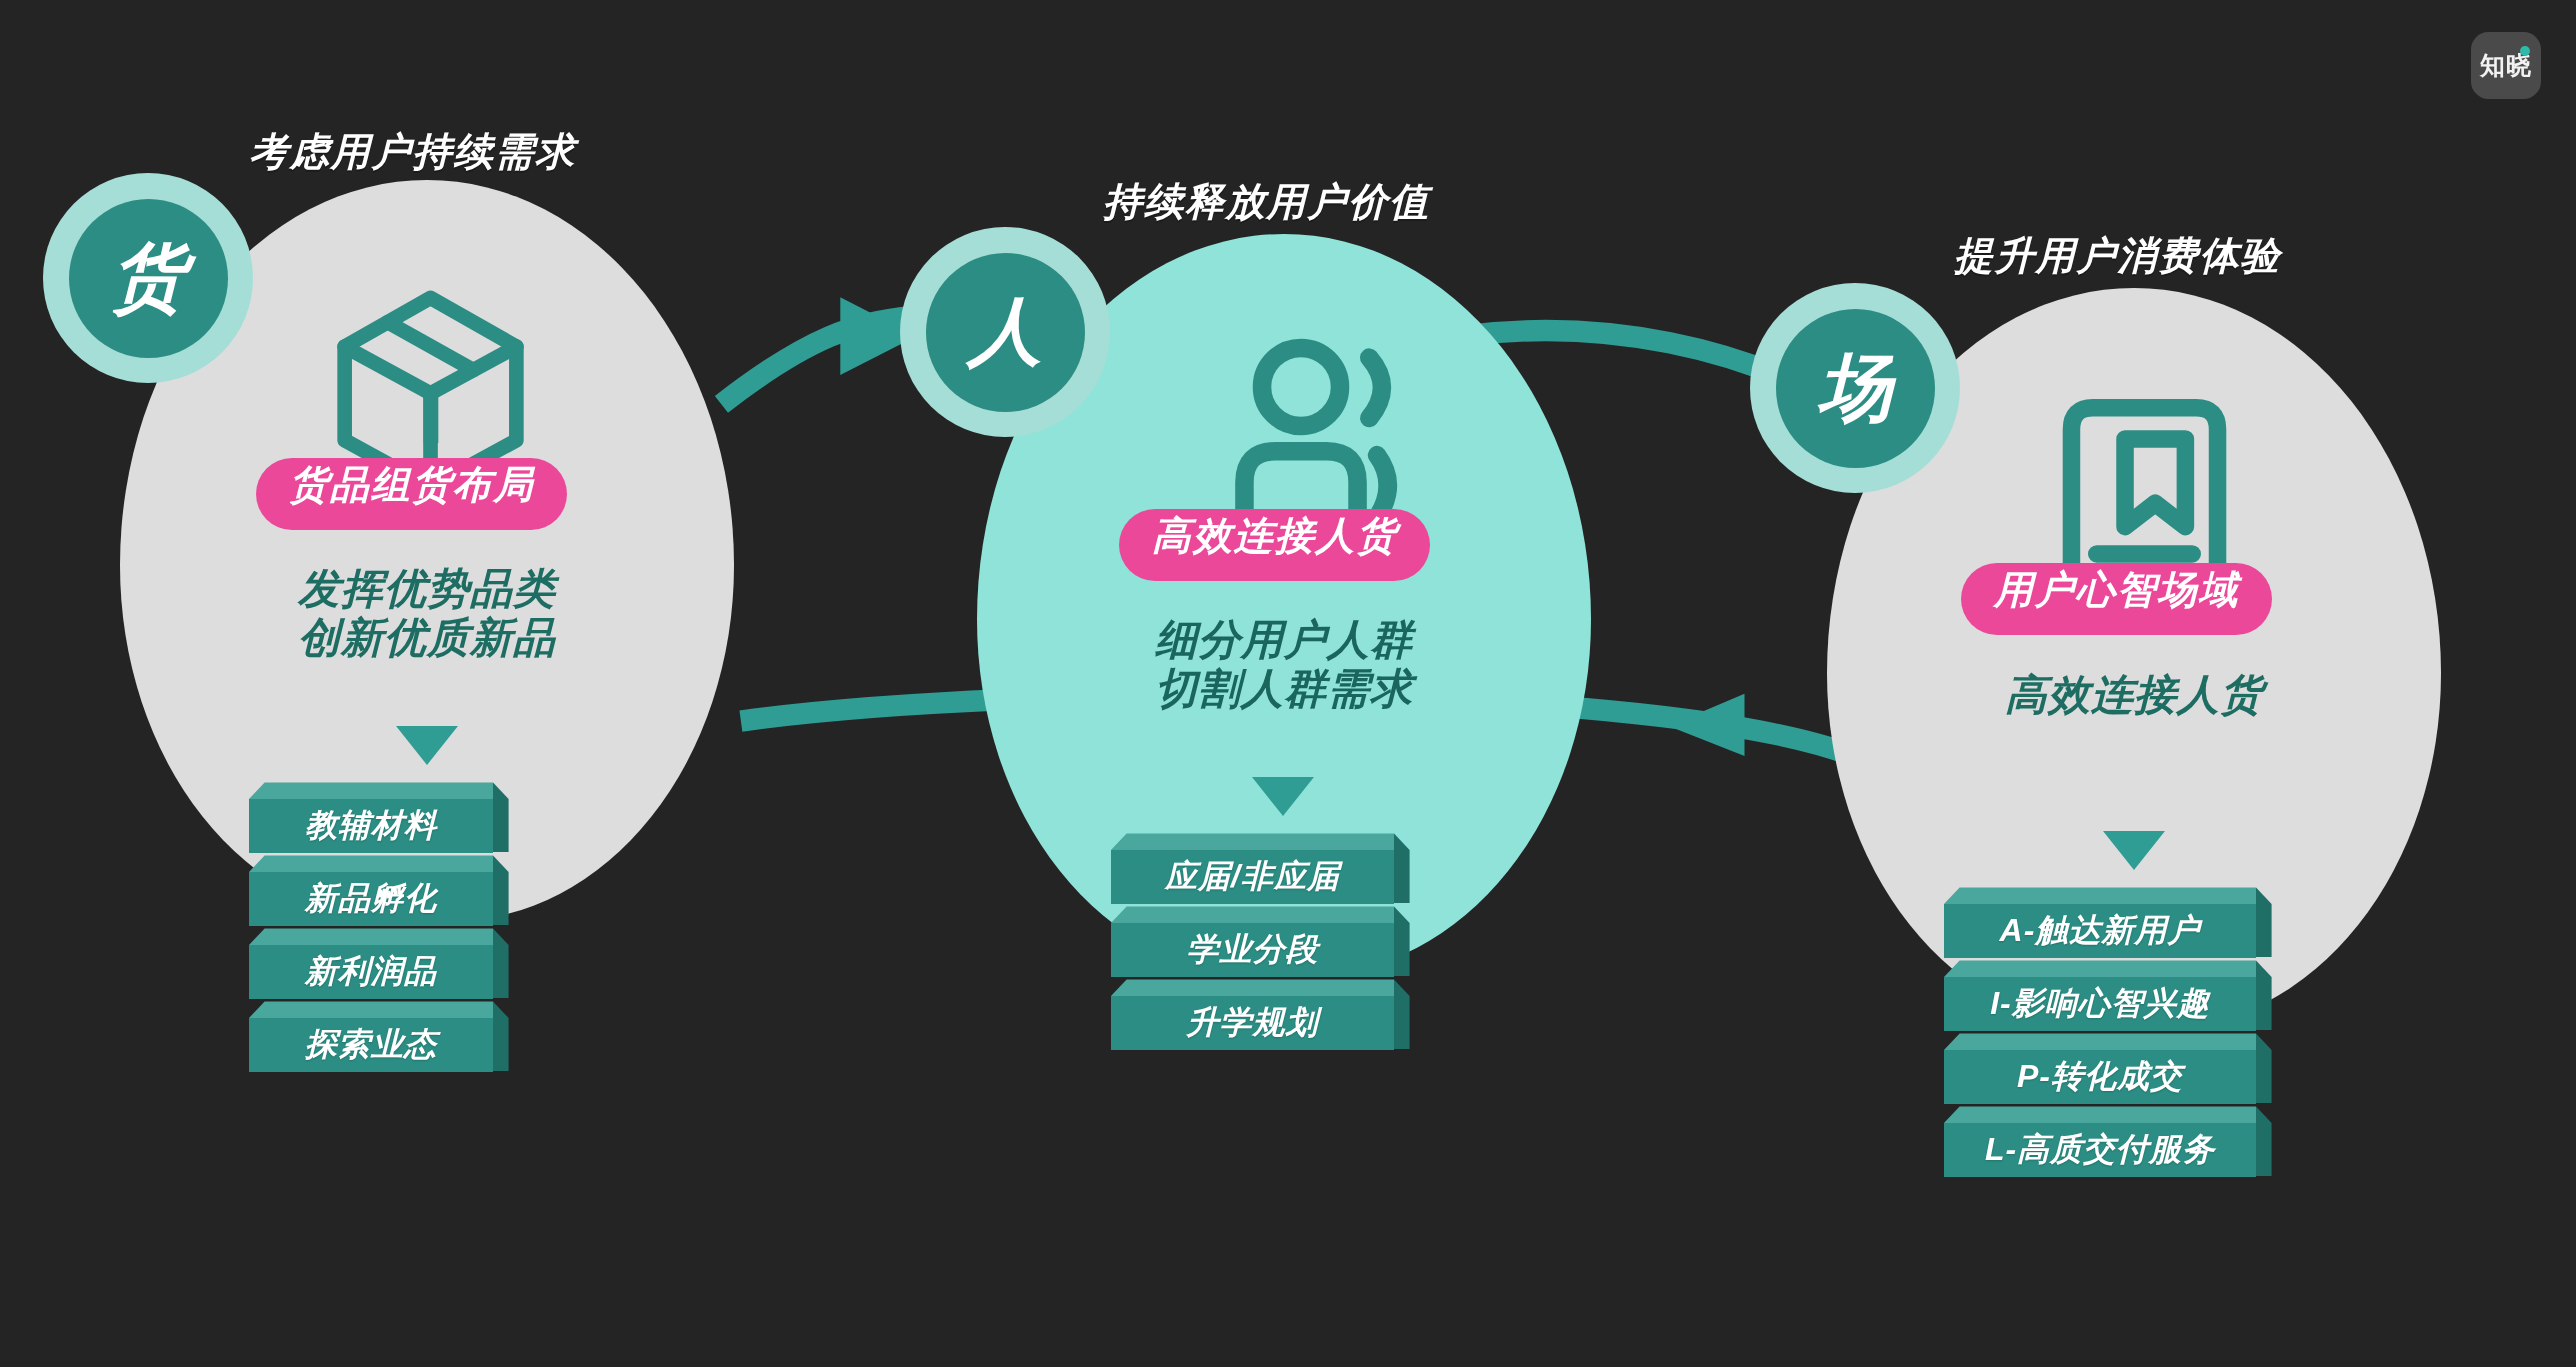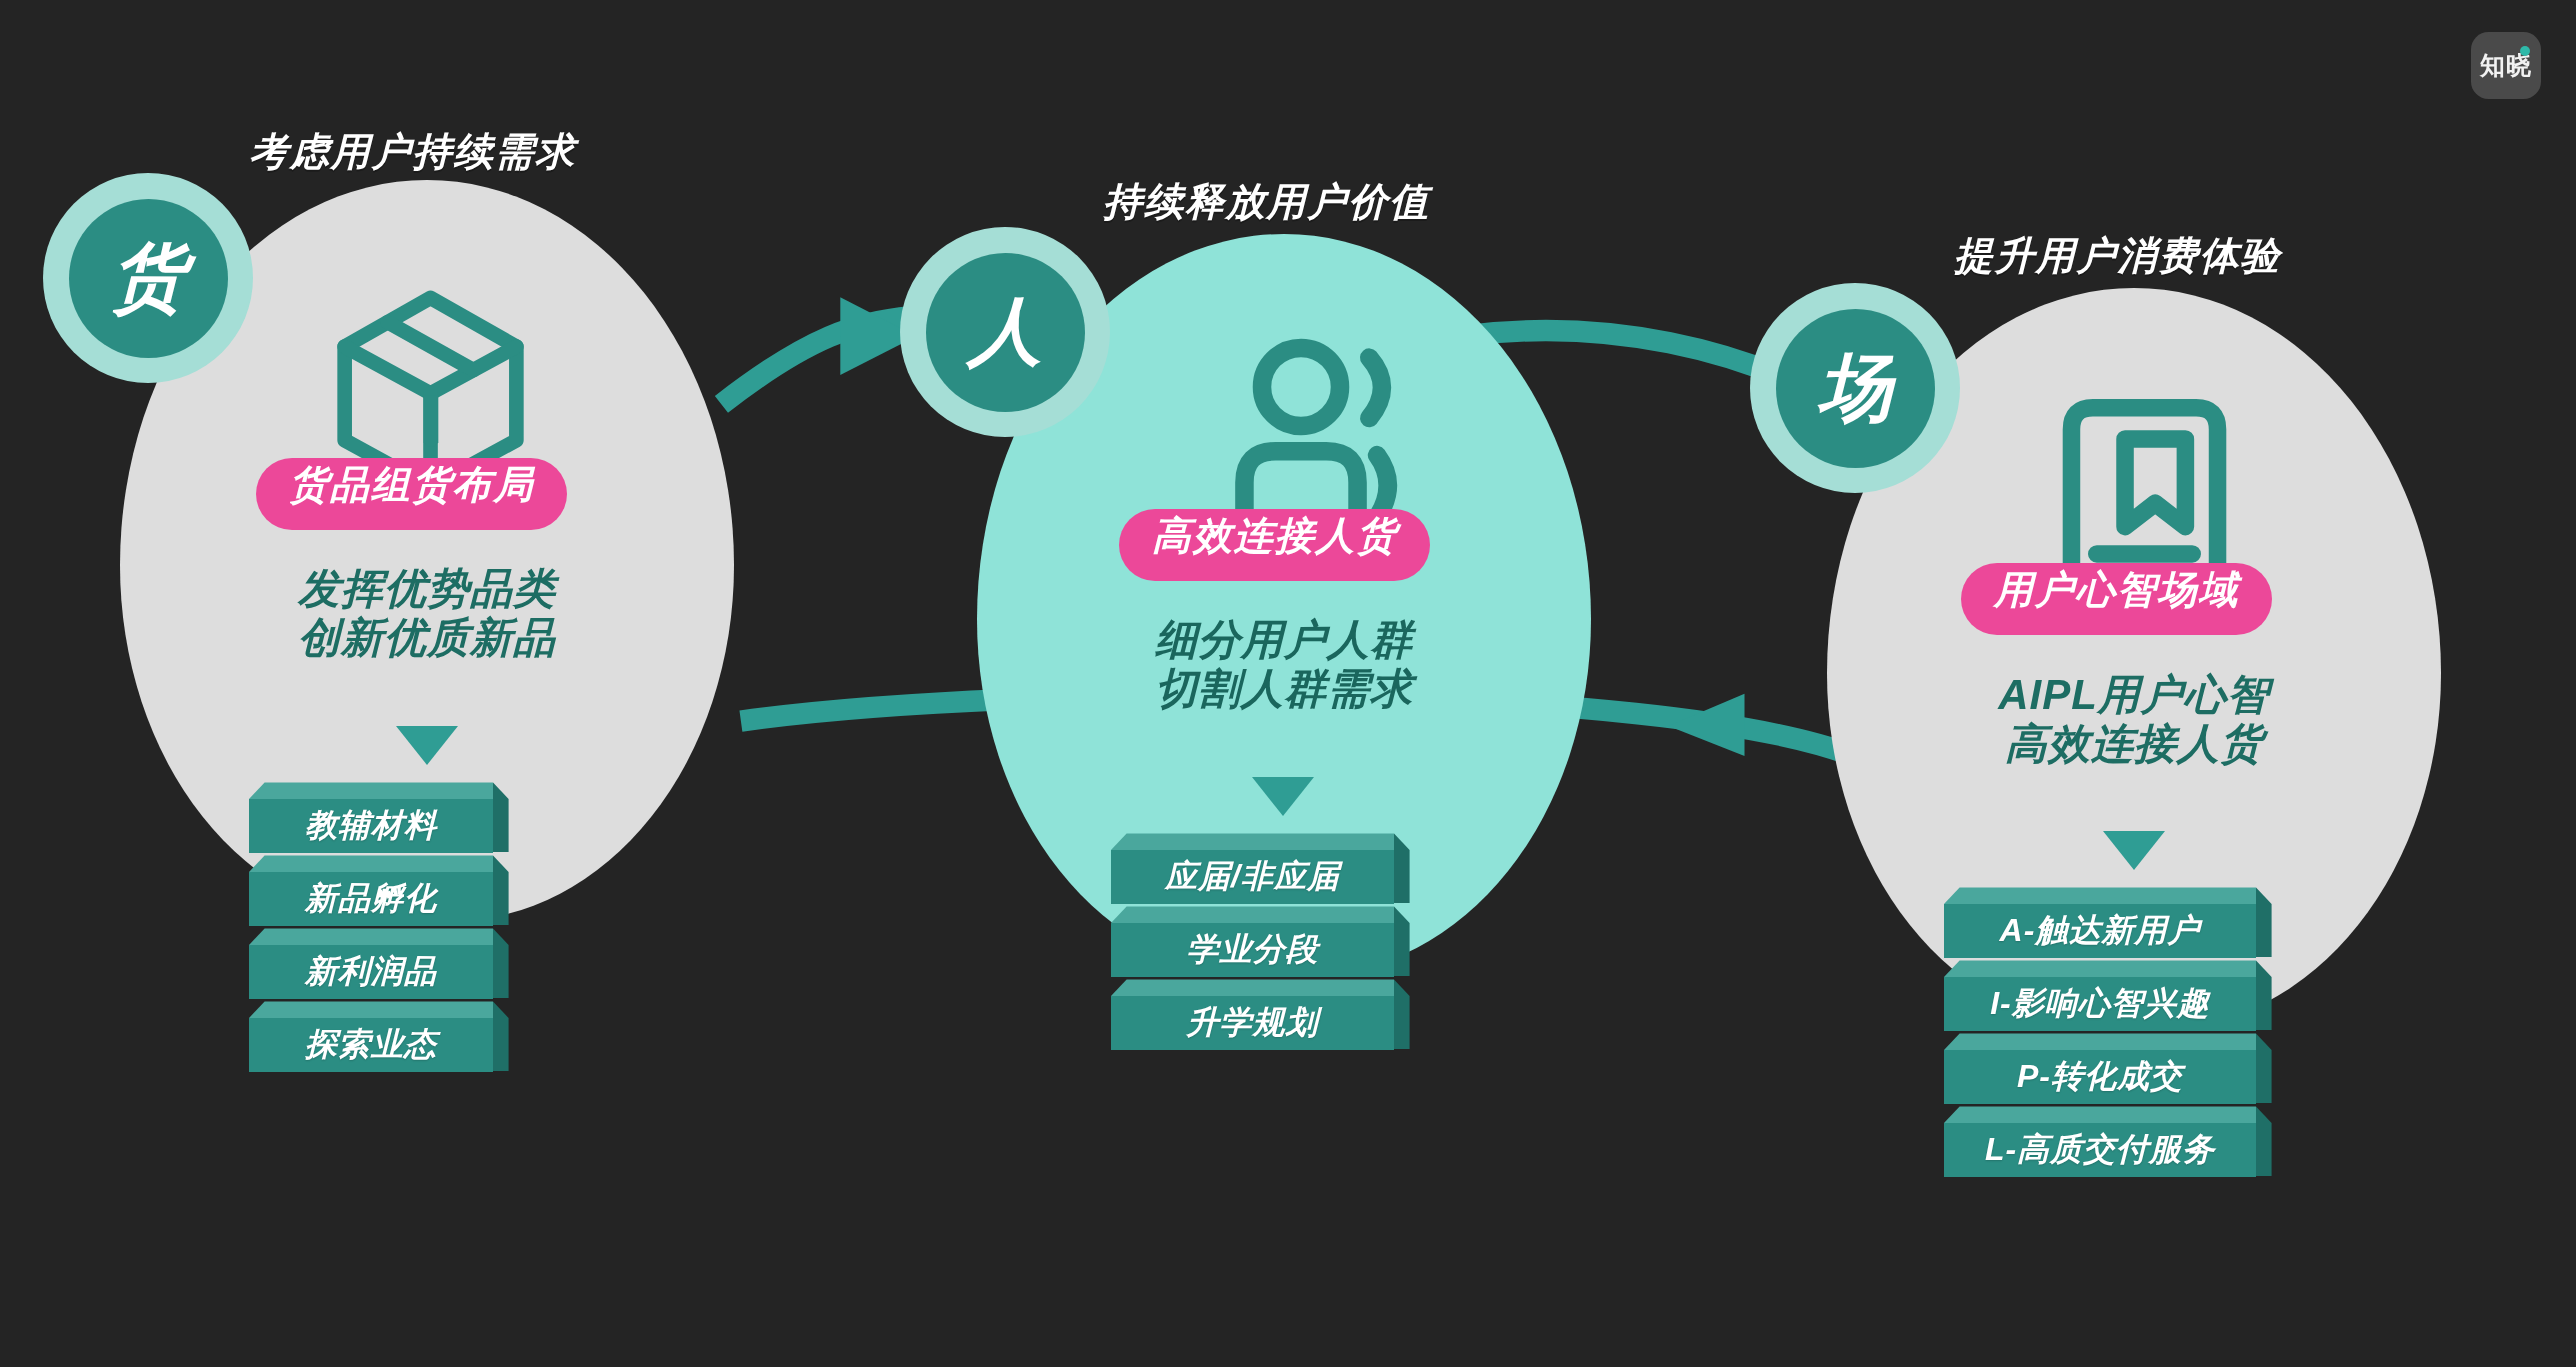--- a/index.html
+++ b/index.html
@@ -291,21 +291,20 @@
           <path d="M46 168 L144 168"></path>
         </g>
       </svg>
     </div>
 
     <div class="pill" style="left:1961px; top:563px;">
       <span>用户心智场域</span>
     </div>
 
     <div class="desc" style="left:1827px; top:671px; width:614px;">
-      <div>AIPL用户心智</div>
       <div>高效连接人货</div>
     </div>
 
     <div class="tri" style="left:2103px; top:831px;"></div>
 
     <div class="badge" style="left:1750px; top:283px;">
       <div class="badge-inner">
         <span class="badge-char">场</span>
       </div>
     </div>

